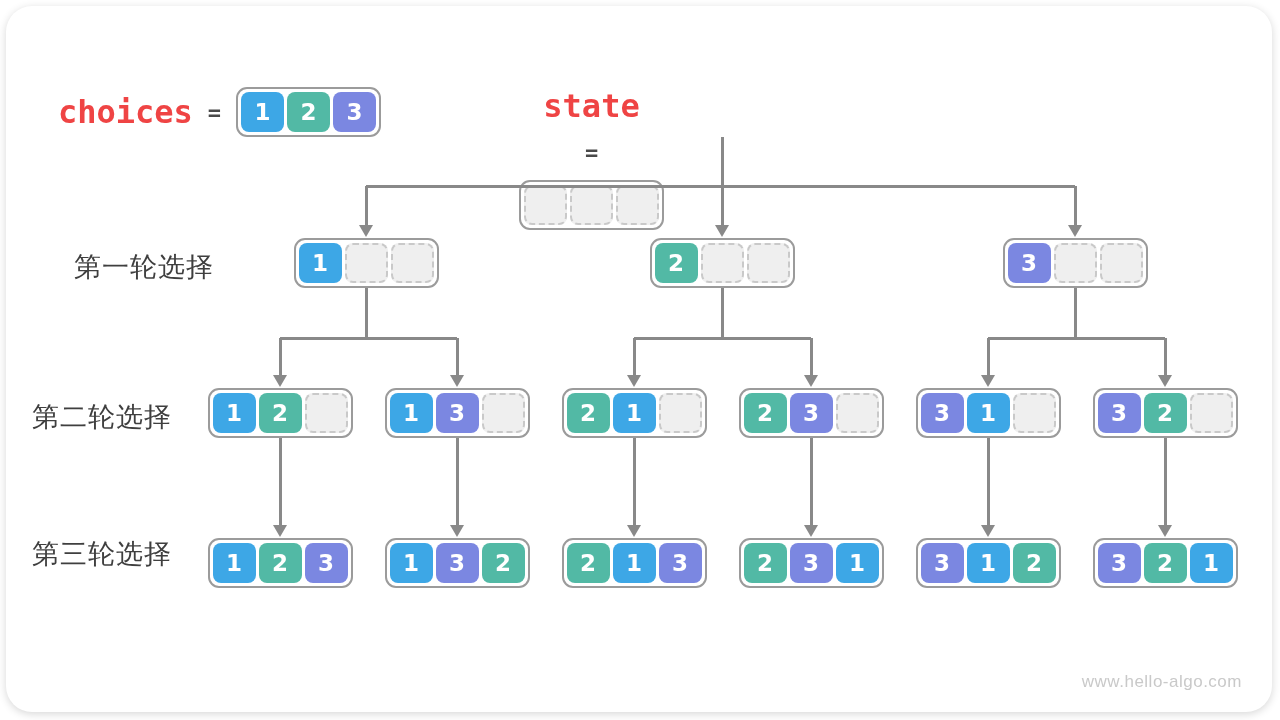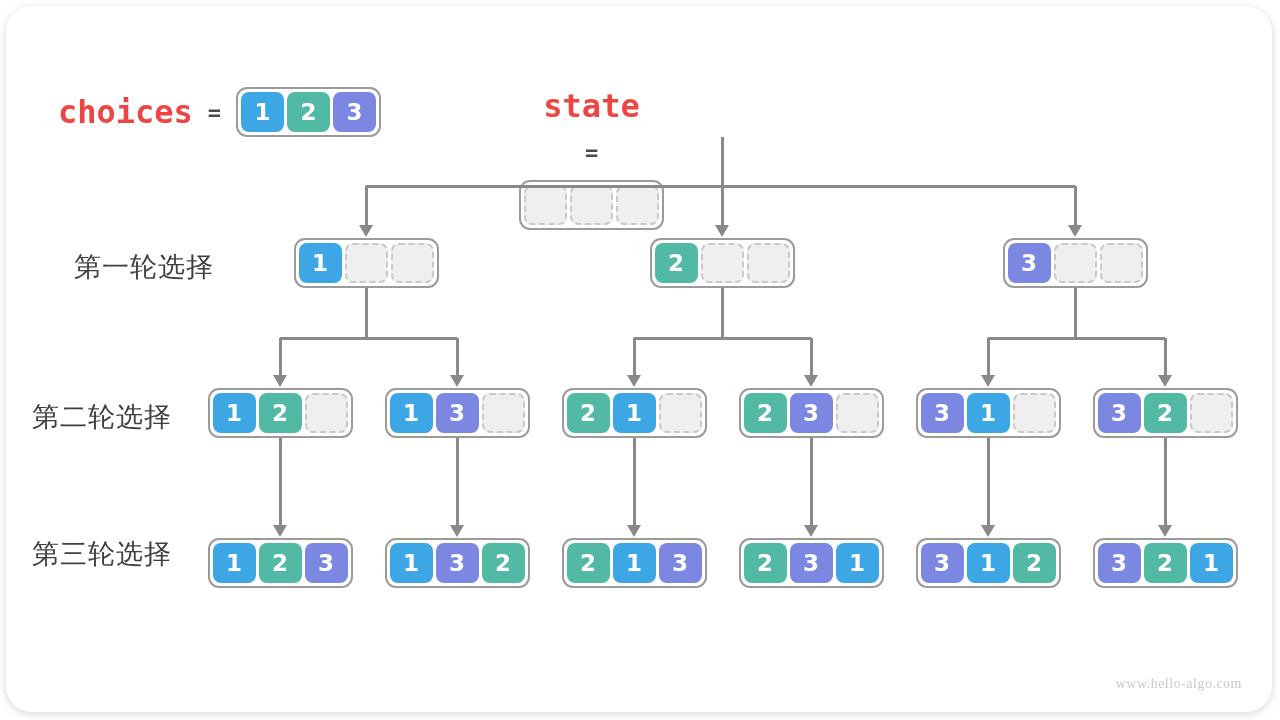--- a/index.html
+++ b/index.html
@@ -30,21 +30,21 @@
   .row-label{position:absolute;left:32px;width:180px;font-size:27px;color:#3f3f3f;font-weight:500;letter-spacing:1px;}
   .row-label-1{top:249px;margin-left:42px;}
   .row-label-2{top:399px;}
   .row-label-3{top:536px;}
 
   
   .vline{position:absolute;width:3px;background:var(--arrow);}
   .hline{position:absolute;height:3px;background:var(--arrow);}
   .ahead{position:absolute;width:0;height:0;border-left:7px solid transparent;border-right:7px solid transparent;border-top:12px solid var(--arrow);}
 
-  .watermark{position:absolute;right:38px;bottom:28px;font-family:Liberation Serif, serif;font-size:14px;color:#c9c9c9;letter-spacing:0.5px;}
+  .watermark{position:absolute;right:38px;bottom:28px;font-family:Liberation Sans, sans-serif;font-size:17px;color:#c9c9c9;letter-spacing:0.5px;}
 </style>
 </head>
 <body>
 
 <div class="card"></div>
 <div class="stage">
 
   <div class="legend-group legend-choices">
     <span class="code-label">choices</span>
     <span class="eq">=</span>

